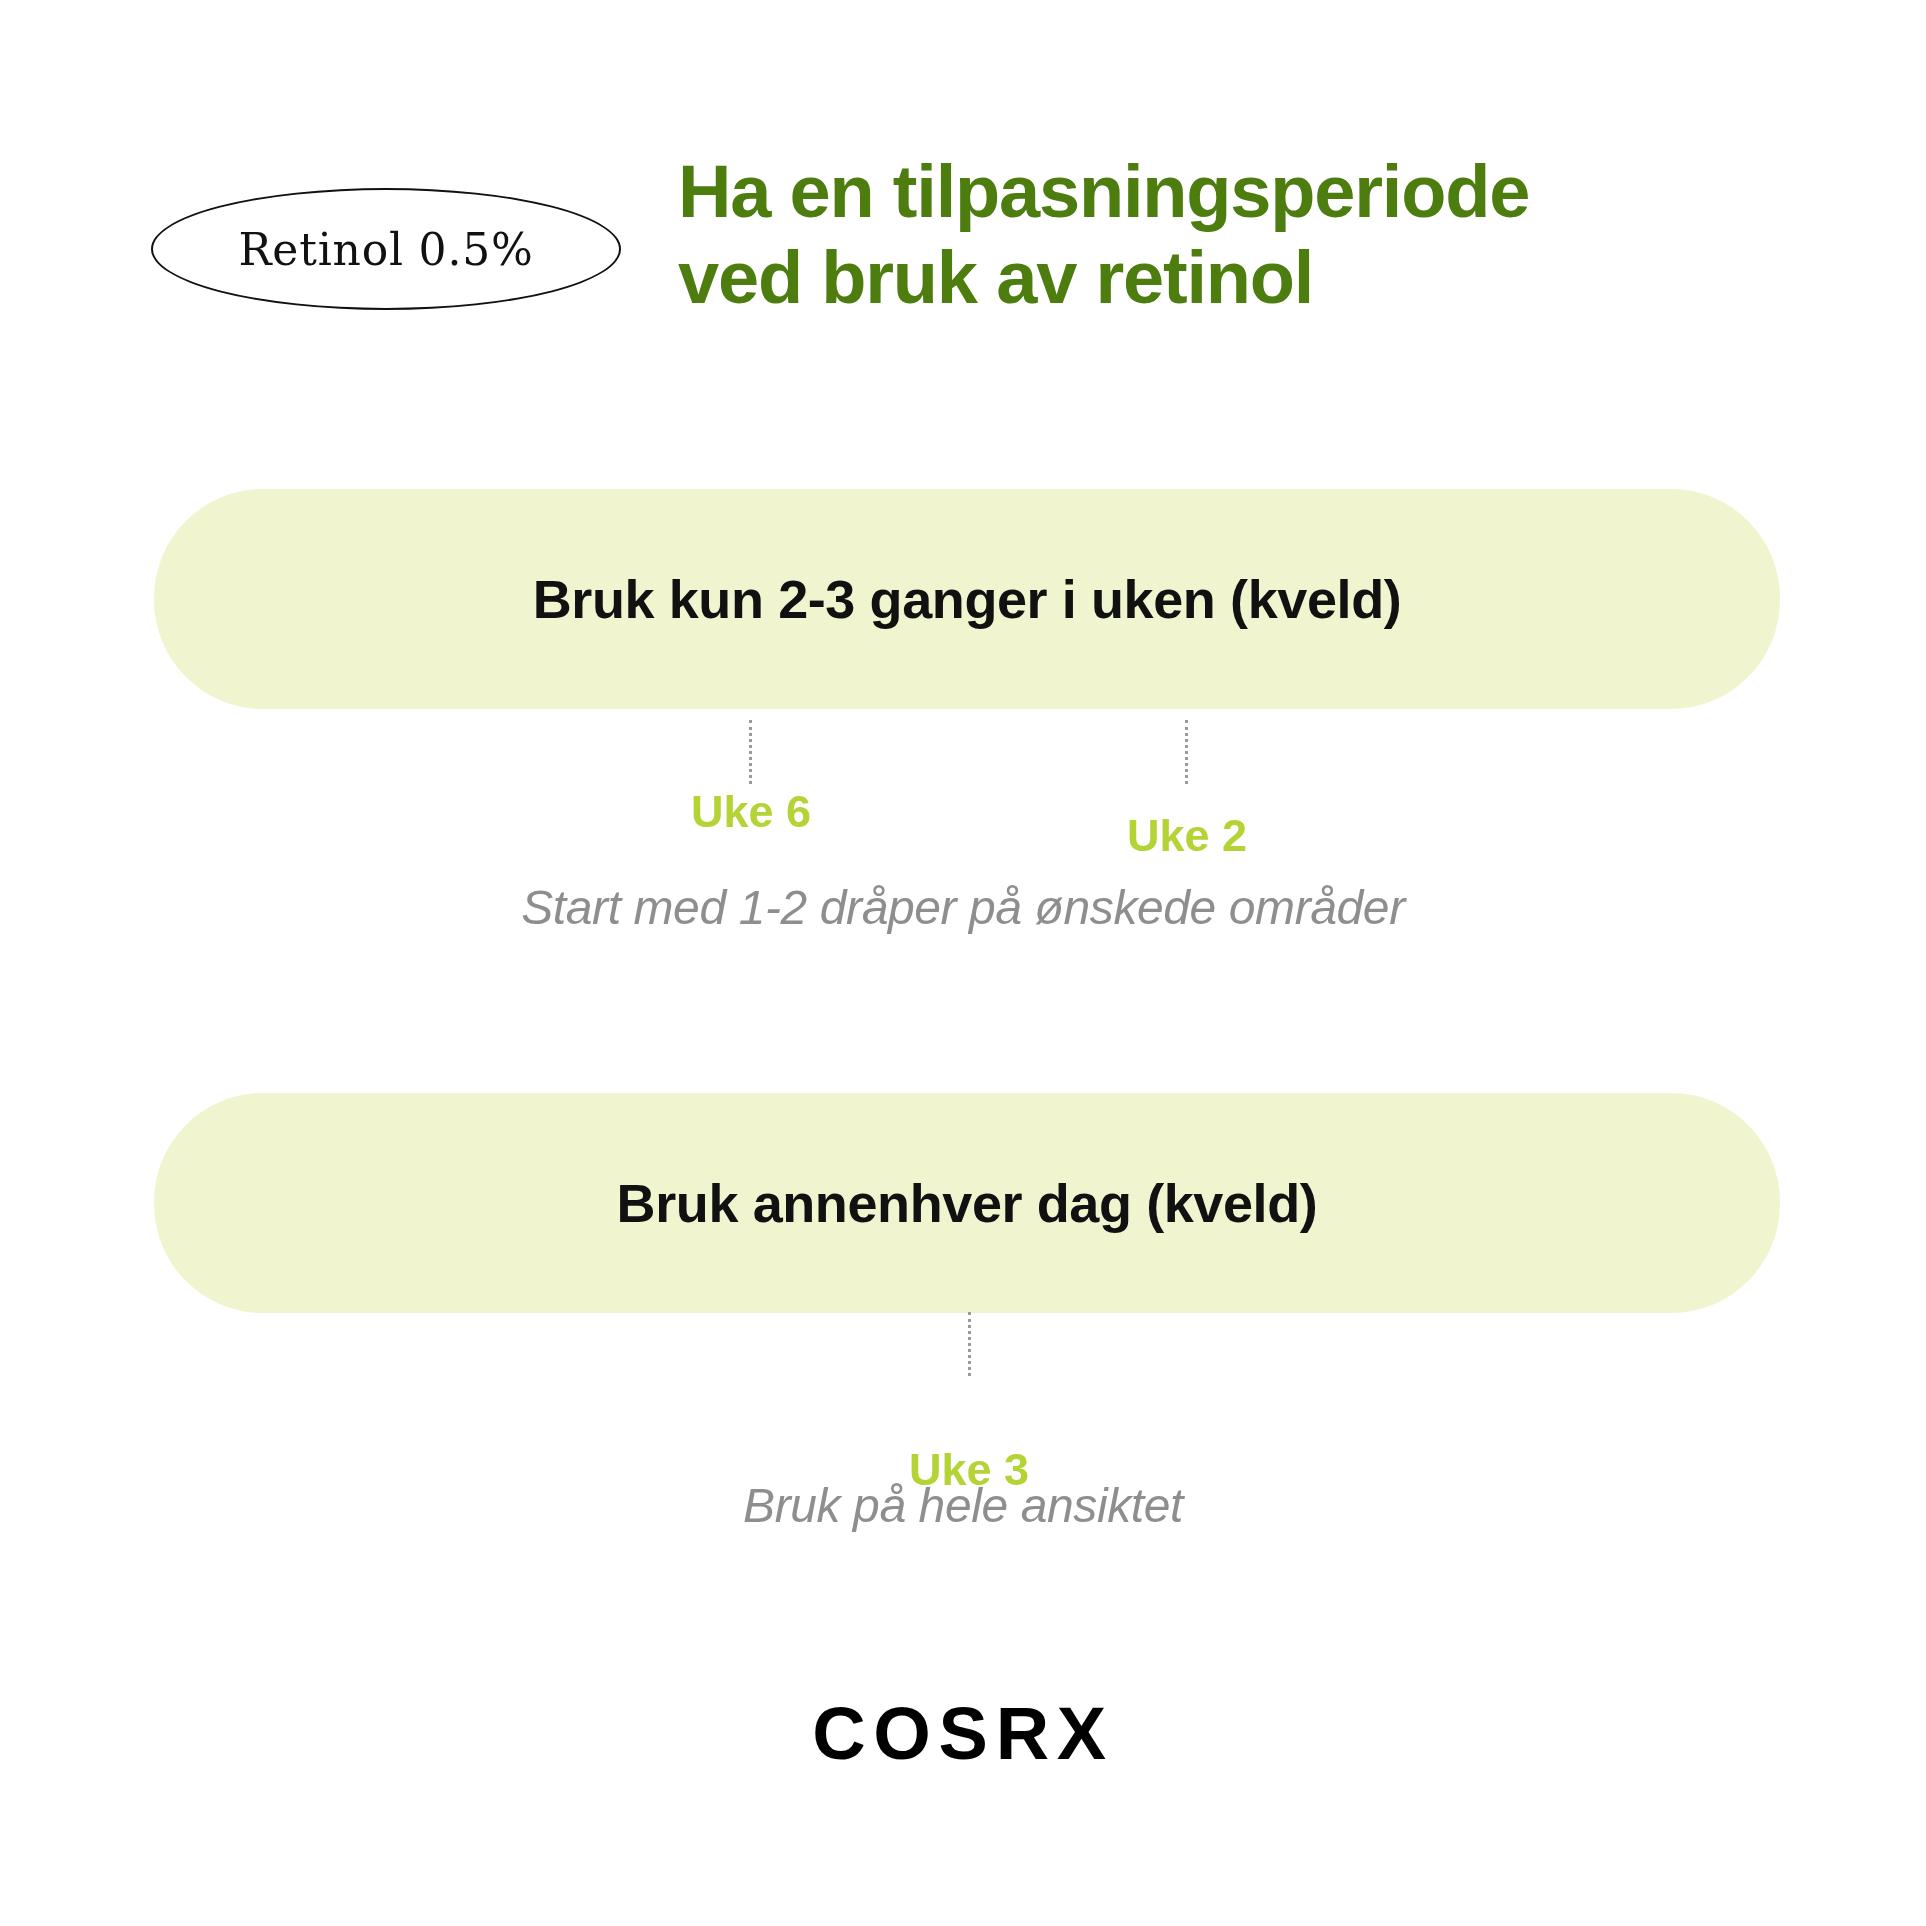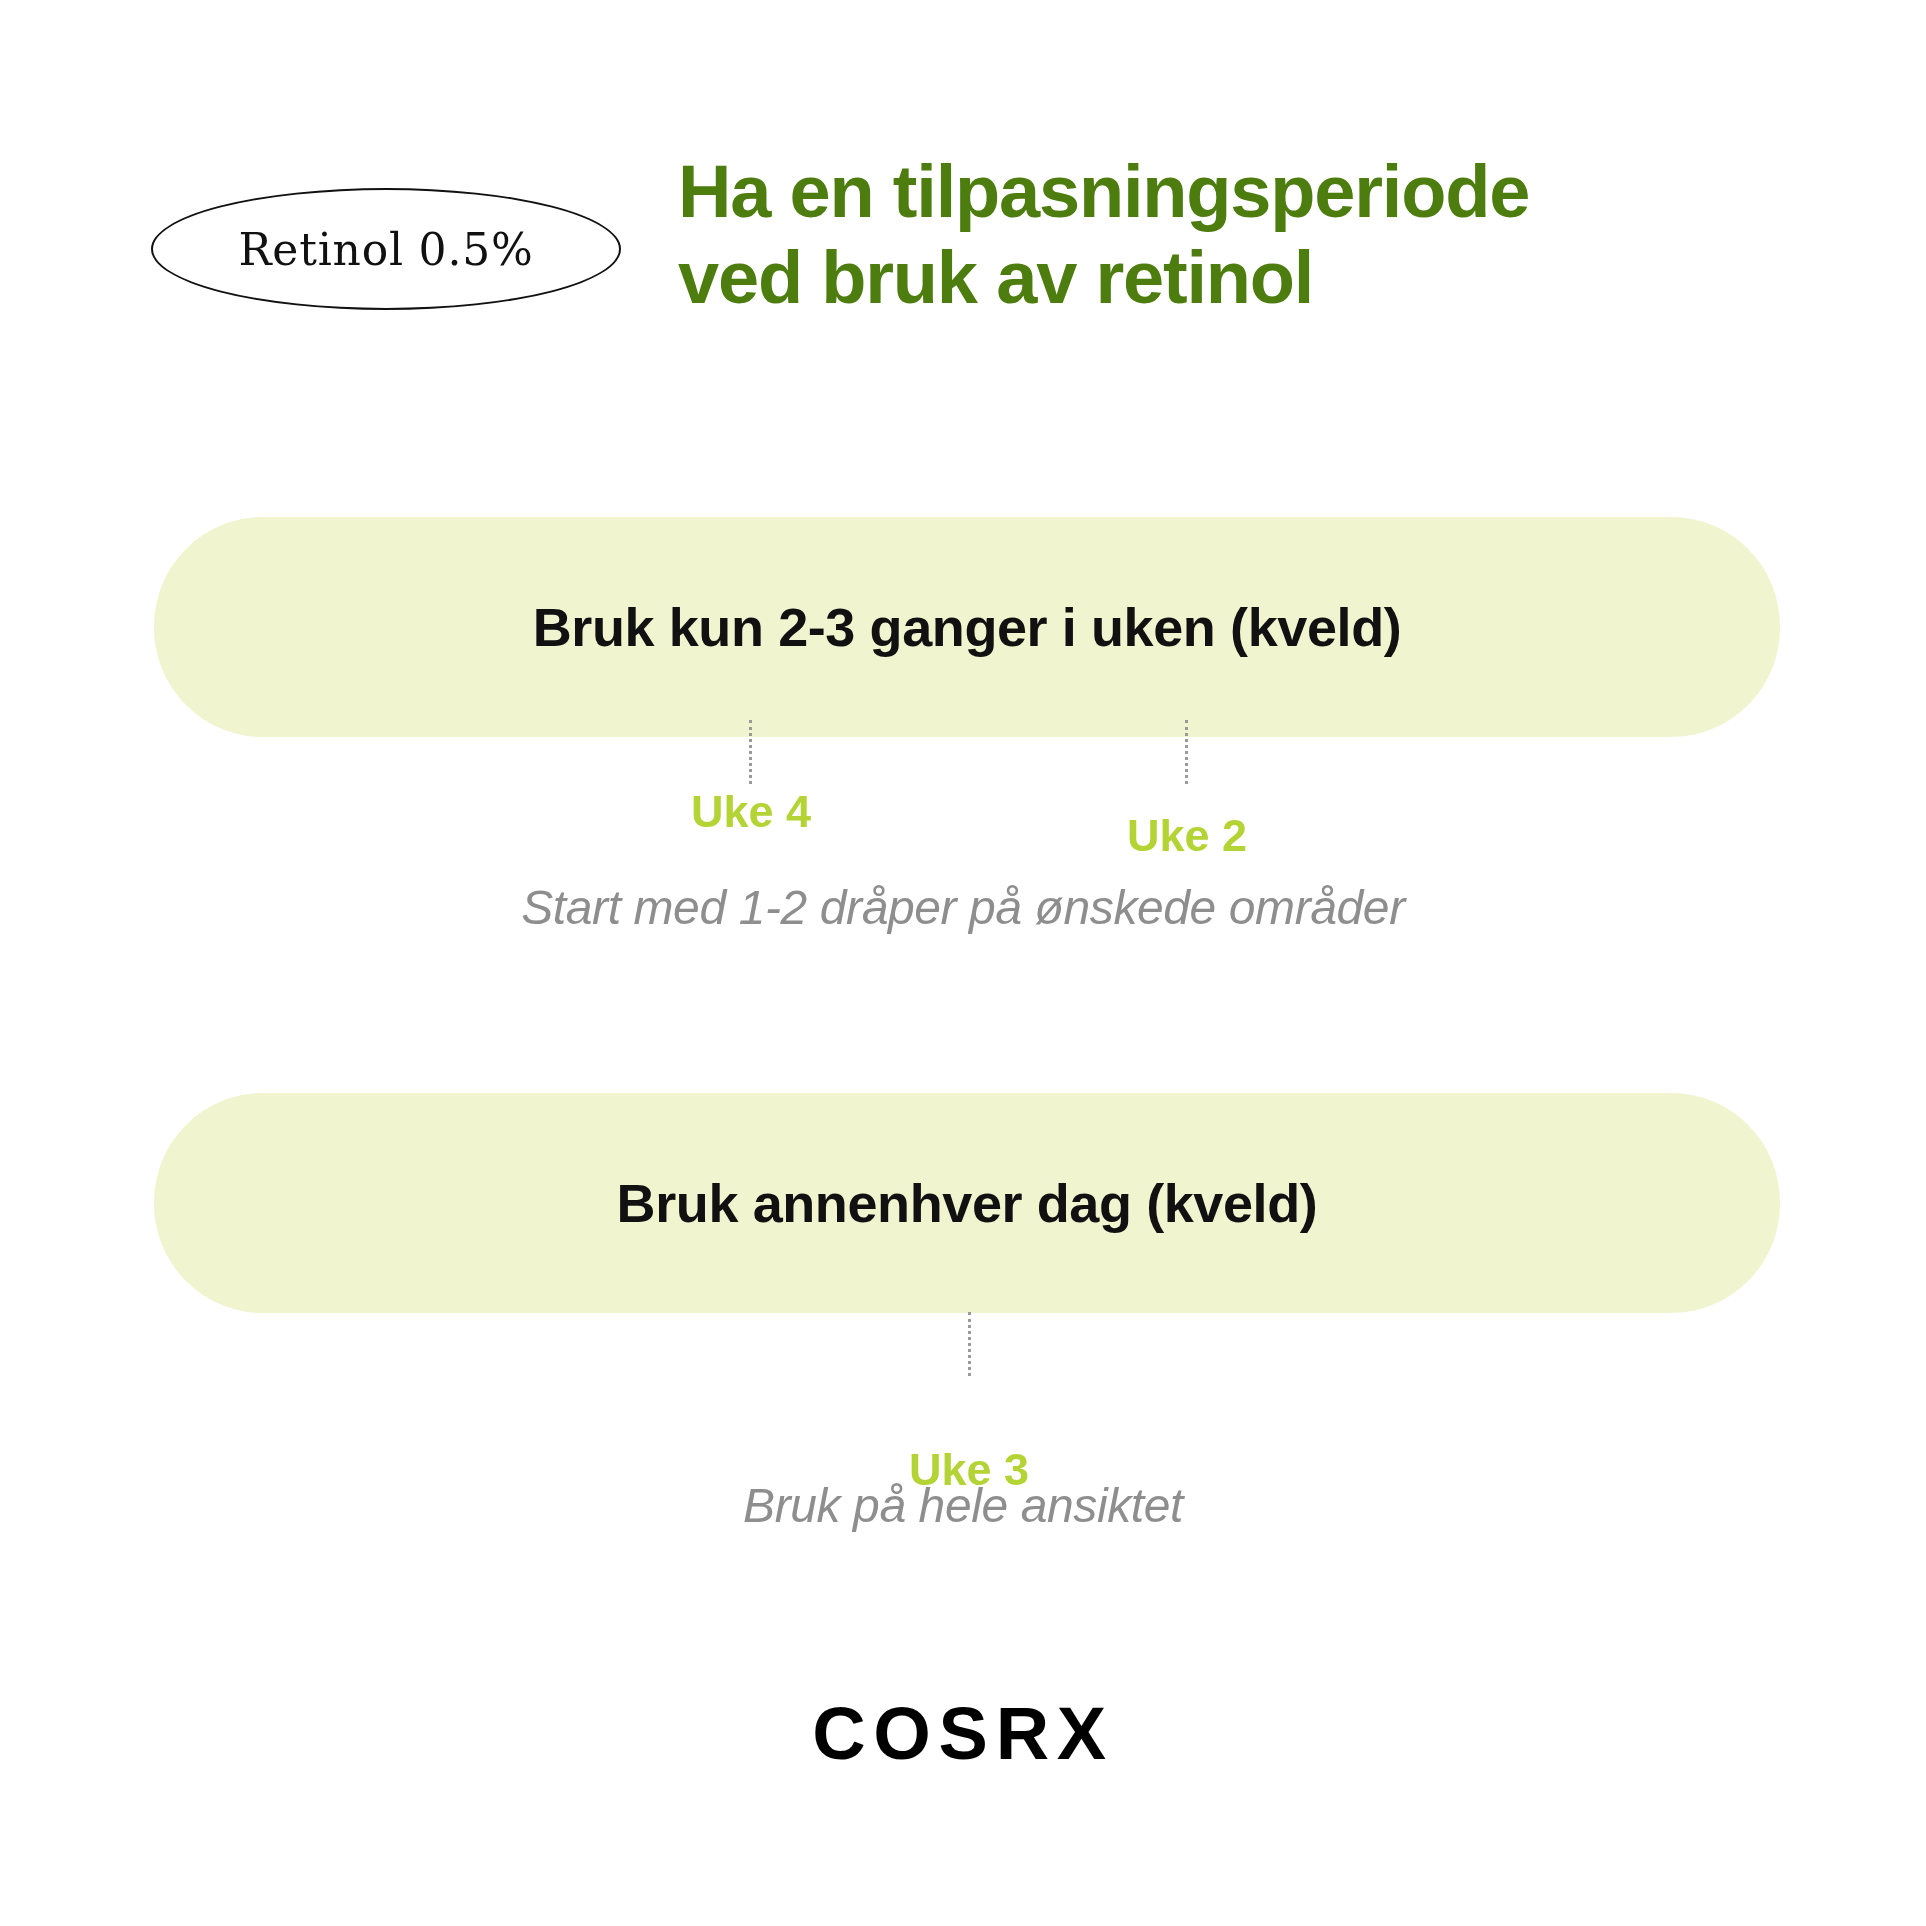--- a/index.html
+++ b/index.html
@@ -82,21 +82,21 @@
   }
   .pill-label {
     font-size: 54px;
     font-weight: 700;
     letter-spacing: -0.4px;
     color: #111111;
     text-align: center;
     white-space: nowrap;
   }
 
-  #pill-1 { top: 517px; justify-content: center; }
+  #pill-1 { top: 489px; justify-content: center; }
   #pill-2 { top: 1093px; }
 
   
   .dotted {
     position: absolute;
     width: 0;
     border-left: 3.1px dotted #9a9a9a;
   }
 
   
@@ -151,21 +151,21 @@
     </div>
   </div>
 
   <div class="pill" id="pill-1">
     <span class="pill-label">Bruk kun 2-3 ganger i uken (kveld)</span>
   </div>
 
   <div class="dotted" style="left:749px; top:720px; height:64px;"></div>
   <div class="dotted" style="left:1185px; top:720px; height:64px;"></div>
 
-  <span class="week" style="left:751px; top:786px;">Uke 4</span>
+  <span class="week" style="left:751px; top:786px;">Uke 6</span>
   <span class="week" style="left:1187px; top:786px;margin-top:24px;">Uke 2</span>
 
   <div class="caption" style="top:880px;">Start med 1-2 dråper på ønskede områder</div>
 
   <div class="pill" id="pill-2">
     <span class="pill-label">Bruk annenhver dag (kveld)</span>
   </div>
 
   <div class="dotted" style="left:968px; top:1312px; height:64px;"></div>
 

